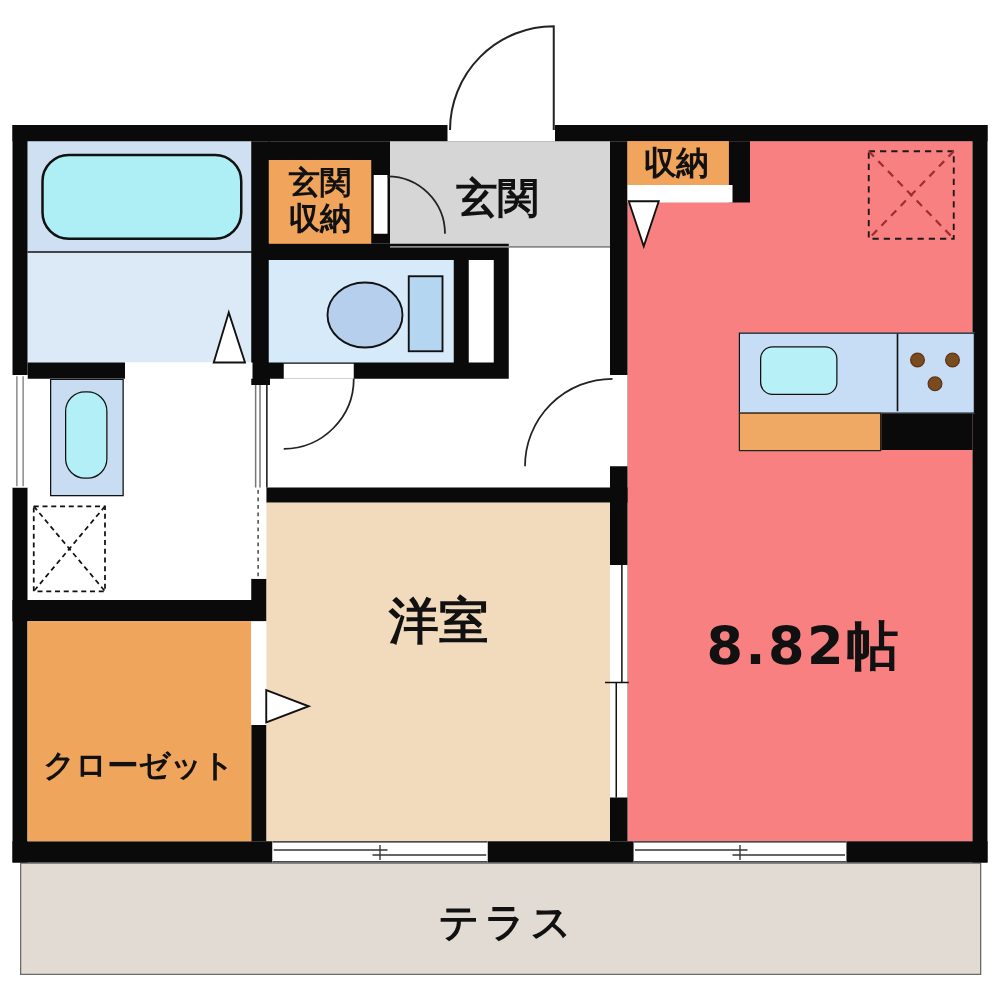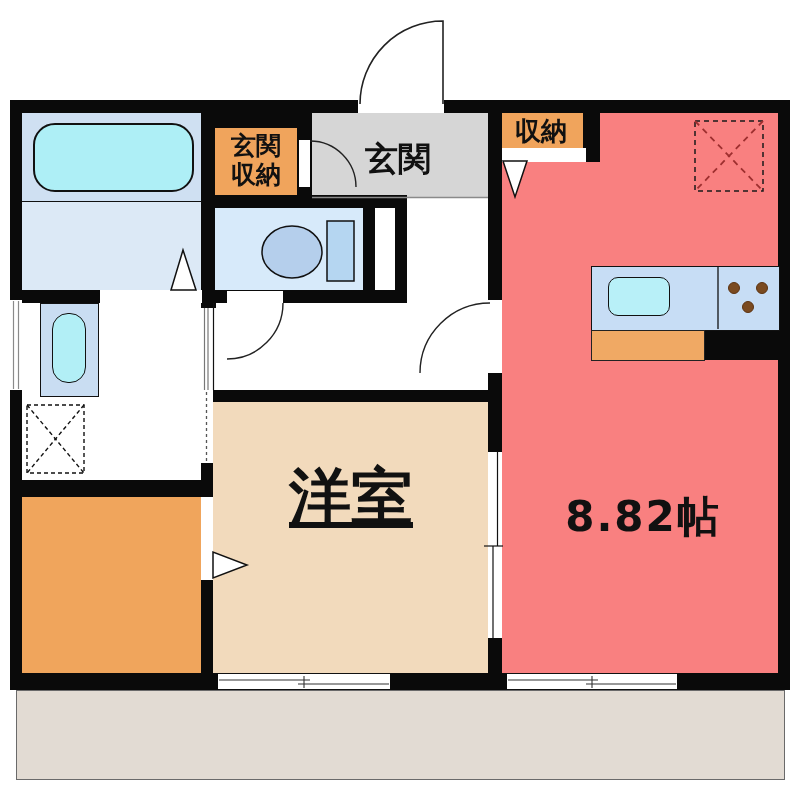--- a/index.html
+++ b/index.html
@@ -69,21 +69,21 @@
   .win-bottom{position:absolute;top:673px;height:17px;background:#fff;border-top:1.5px solid #111;border-bottom:1.5px solid #111;box-sizing:border-box;}
   #win-west{left:218px;width:172px;}
   #win-ldk{left:507px;width:170px;}
 
   
   #lbl-genkan-storage{left:256px;top:161px;font-size:25px;line-height:1.15;}
   #lbl-genkan{left:398px;top:159px;font-size:33px;}
   #lbl-closet{left:541px;top:131px;font-size:26px;}
   #lbl-ldk{left:642px;top:450px;font-size:45px;letter-spacing:3px;}
   #lbl-ldk-area{left:643px;top:517px;font-size:42px;letter-spacing:2px;}
-  #lbl-west{left:351px;top:497px;font-size:62px;text-decoration:underline;}
+  #lbl-west{left:351px;top:497px;font-size:40px;}
   #lbl-west-area{left:355px;top:568px;font-size:45px;}
   #lbl-wic1{left:111px;top:572px;font-size:25px;}
   #lbl-wic2{left:111px;top:612px;font-size:25px;}
   #lbl-terrace{left:406px;top:739px;font-size:32px;letter-spacing:4px;}
 </style>
 </head>
 <body>
 
 <div id="stage">
 
@@ -206,14 +206,16 @@
   </svg>
 
   <div class="lbl" id="lbl-genkan-storage">
     <div>玄関</div>
     <div>収納</div>
   </div>
   <div class="lbl" id="lbl-genkan">玄関</div>
   <div class="lbl" id="lbl-closet">収納</div>
   <div class="lbl" id="lbl-ldk-area">8.82帖</div>
   <div class="lbl" id="lbl-west">洋室</div>
+  <div class="lbl" id="lbl-wic2">クローゼット</div>
+  <div class="lbl" id="lbl-terrace">テラス</div>
 
 </div>
 
 </body></html>

